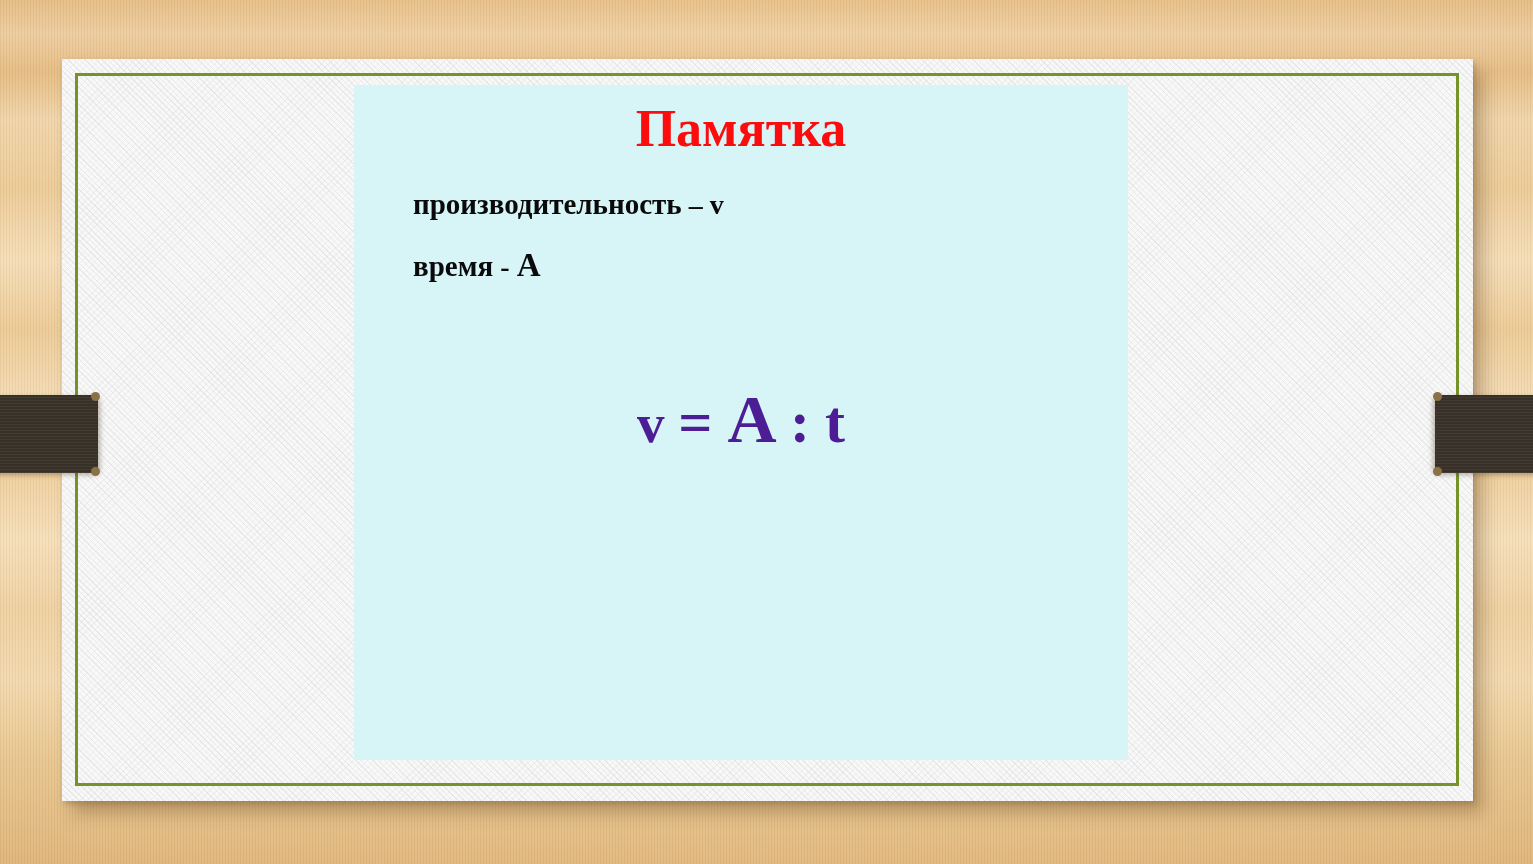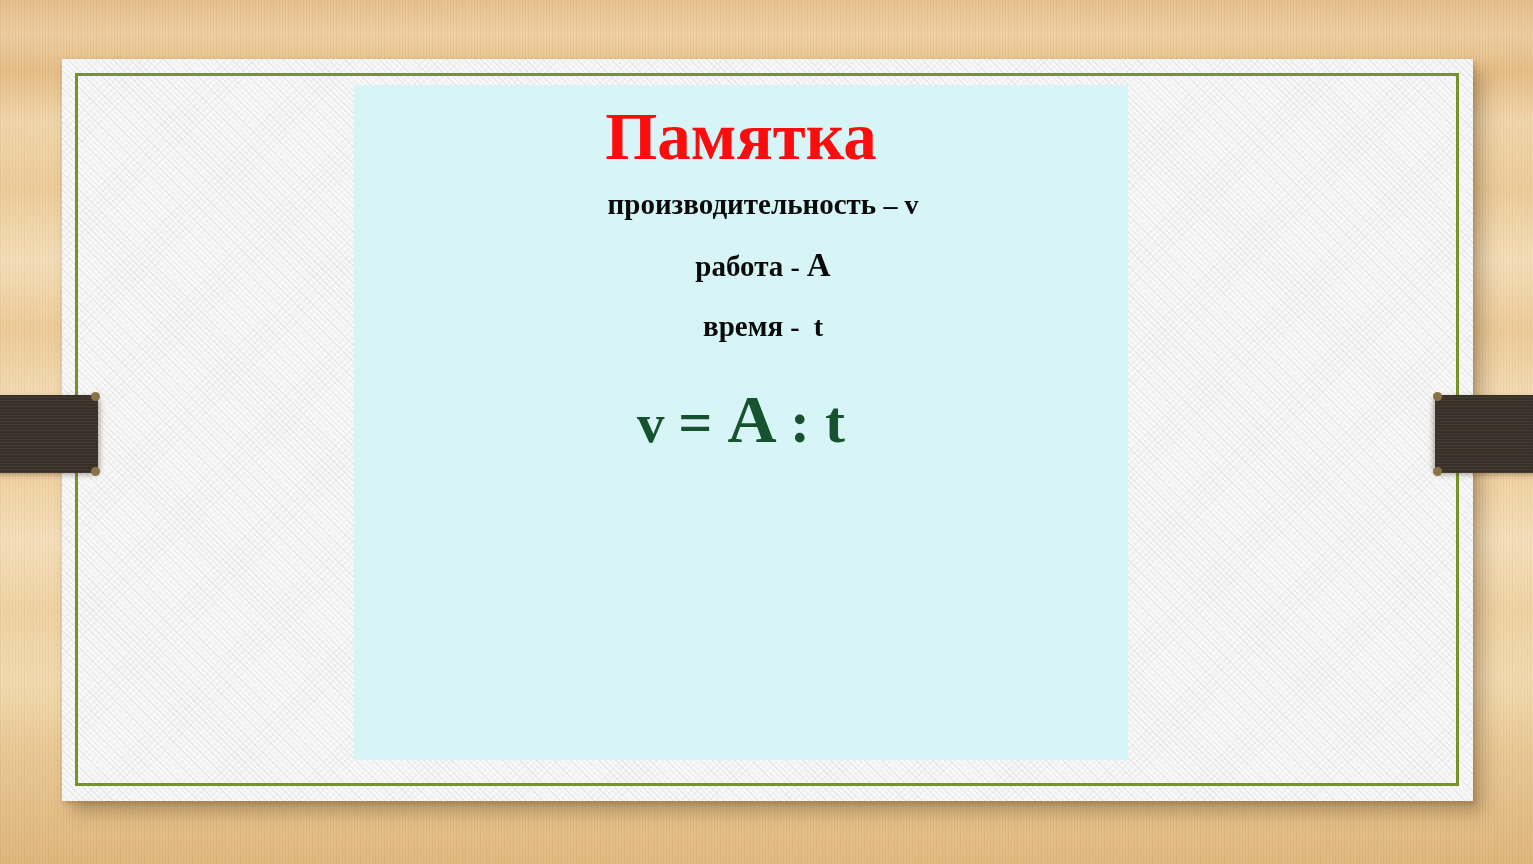--- a/index.html
+++ b/index.html
@@ -147,32 +147,31 @@
 
   .slide-title {
     position: absolute;
     left: 0;
     right: 0;
     top: 18px;
     text-align: center;
     color: #fc0d0d;
     font-family: "Liberation Serif", "DejaVu Serif", serif;
     font-weight: 700;
-    font-size: 67px;
+    font-size: 52px;
     line-height: 1;
     letter-spacing: 0px;
   }
 
   
   .legend {
     position: absolute;
     left: 59px;
     top: 105px;
     width: 700px;
-    text-align: center;
   }
   .legend-line {
     color: #0a0a0a;
     font-family: "Liberation Serif", "DejaVu Serif", serif;
     font-weight: 700;
     font-size: 29px;
     line-height: 1;
     margin-bottom: 30px;
     white-space: pre;
   }
@@ -187,21 +186,21 @@
 
   
   .formulas {
     position: absolute;
     left: 0;
     right: 0;
     top: 300px;
   }
   .formula {
     text-align: center;
-    color: #14532d;
+    color: #4c1d95;
     font-family: "Liberation Serif", "DejaVu Serif", serif;
     font-weight: 700;
     line-height: 1;
     white-space: pre;
     margin-bottom: 48px;
     font-size: 60px;
   }
   .formula .big {
     font-size: 68px;
   }
@@ -229,23 +228,22 @@
   </div>
 
   <div class="cyan-panel">
 
     <div class="slide-title">Памятка</div>
 
     <div class="legend">
 
       <div class="legend-line"><span>производительность </span><span class="sym">– </span><span class="sym">v</span></div>
 
-      <div class="legend-line"><span>работа </span><span class="sym">- </span><span class="sym-big">А</span></div>
-
-      <div class="legend-line"><span>время </span><span class="sym">-  </span><span class="sym">t</span></div>
+      <div class="legend-line"><span>время </span><span class="sym">- </span><span class="sym-big">А</span></div>
+
 
     </div>
 
     <div class="formulas">
 
       <div class="formula"><span class="small">v </span><span>= </span><span class="big">A </span><span>: </span><span>t</span></div>
 
 
 
     </div>

